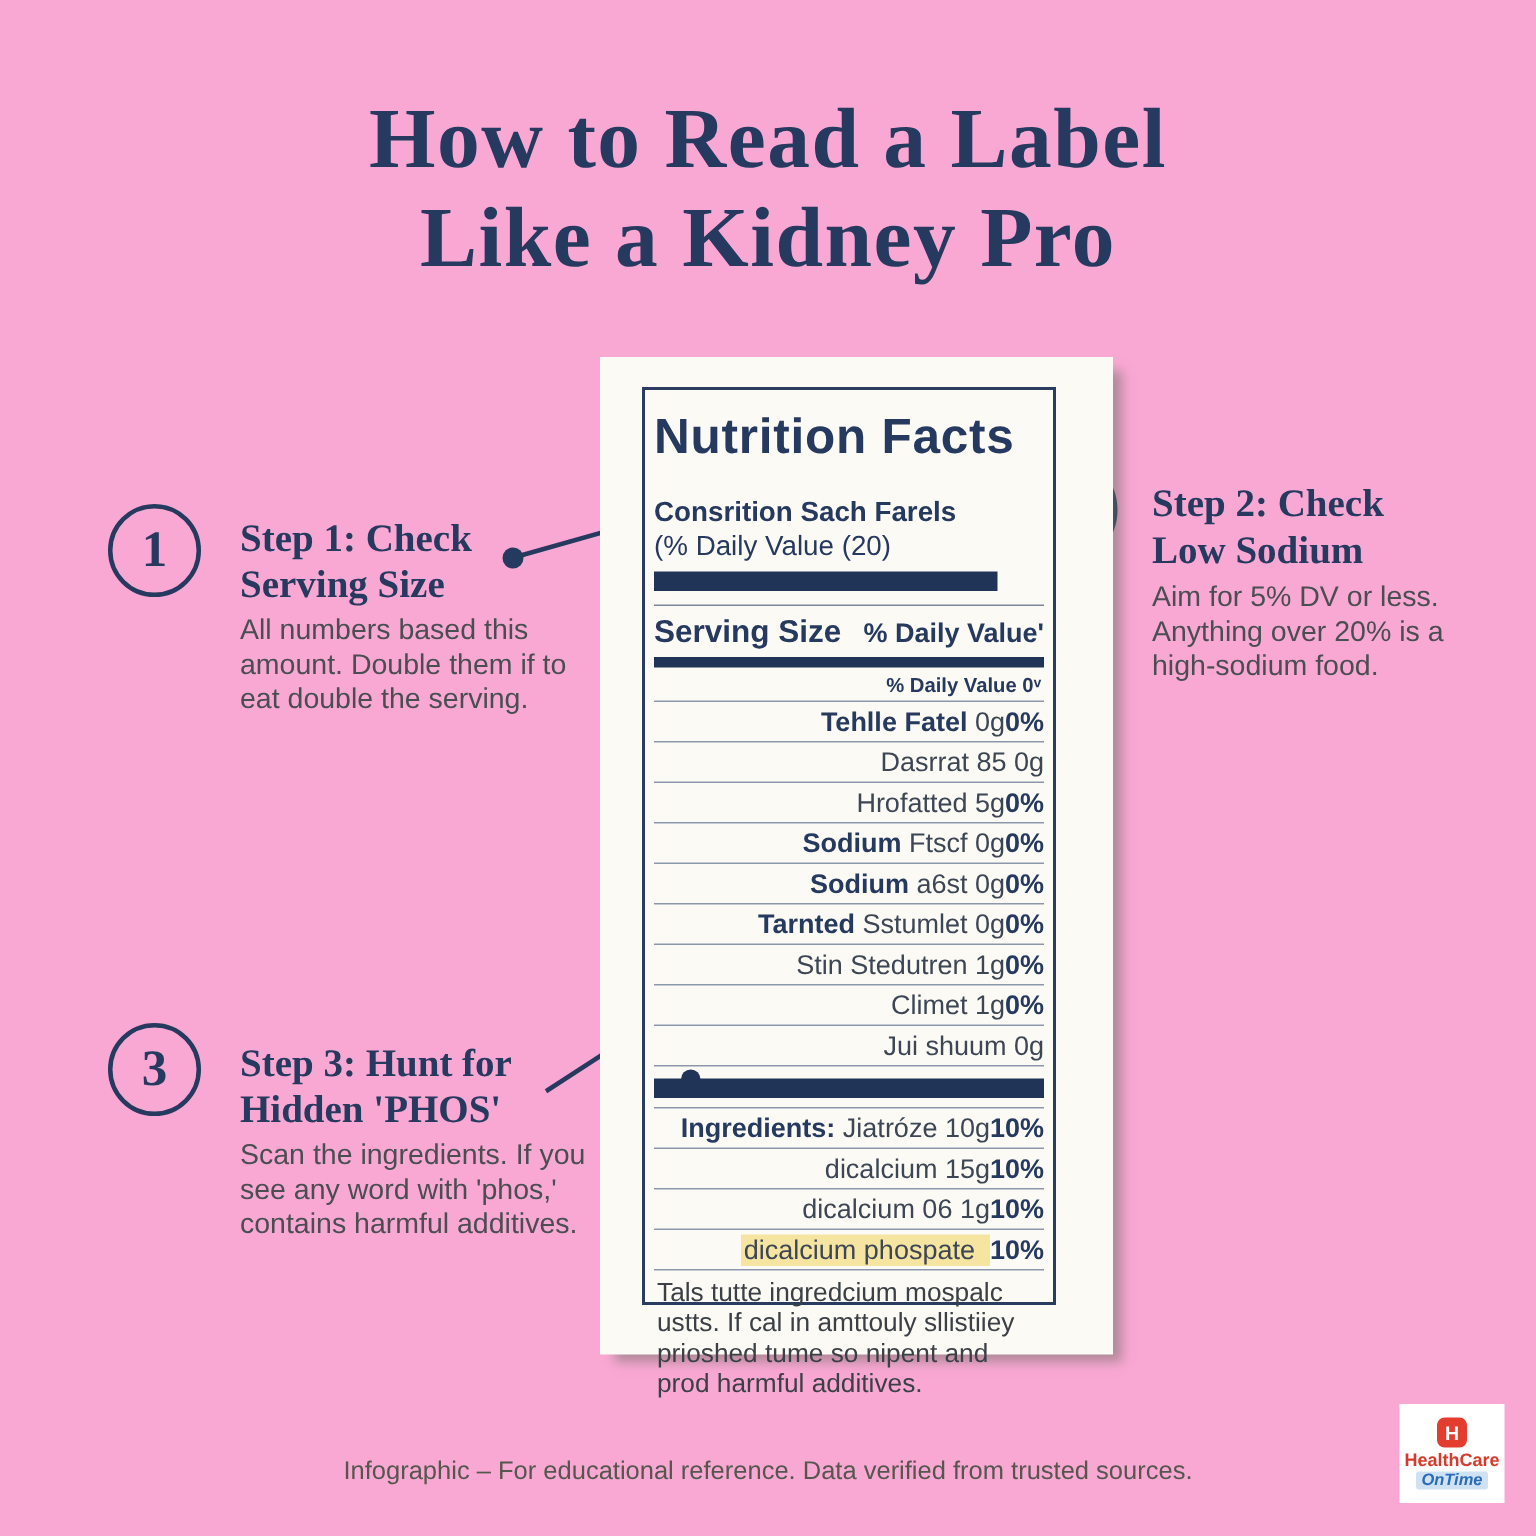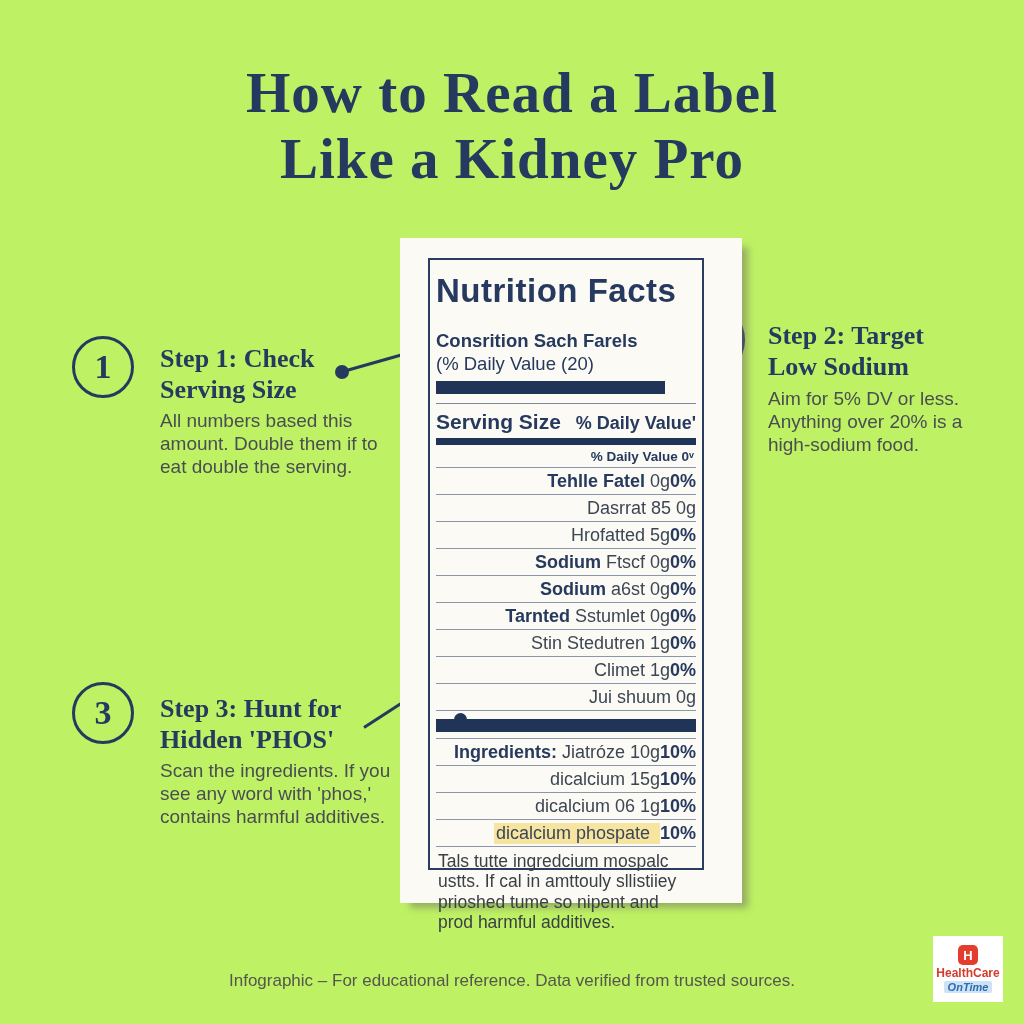--- a/index.html
+++ b/index.html
@@ -1,18 +1,18 @@
 <!DOCTYPE html>
 <html><head>
 <meta charset="utf-8">
 <style>
   html,body{margin:0;padding:0;}
   .canvas{
     position:relative;width:1024px;height:1024px;
-    background:#bef264;overflow:hidden;
+    background:#f9a8d4;overflow:hidden;
     font-family:"Liberation Sans",sans-serif;
   }
   
   .main-title{
     position:absolute;top:60px;left:0;width:100%;
     text-align:center;color:#26395e;
     font-family:"Liberation Serif",serif;font-weight:700;
     font-size:57px;line-height:1.16;letter-spacing:1px;
   }
   
@@ -121,21 +121,21 @@
     <span>3</span>
   </div>
 
   <div class="step-heading h1">
     <div>Step 1: Check</div>
     <div>Serving Size</div>
   </div>
   <div class="step-body b1">All numbers based this amount. Double them if to eat double the serving.</div>
 
   <div class="step-heading h2">
-    <div>Step 2: Target</div>
+    <div>Step 2: Check</div>
     <div>Low Sodium</div>
   </div>
   <div class="step-body b2">Aim for 5% DV or less. Anything over 20% is a high-sodium food.</div>
 
   <div class="step-heading h3">
     <div>Step 3: Hunt for</div>
     <div>Hidden 'PHOS'</div>
   </div>
   <div class="step-body b3">Scan the ingredients. If you see any word with 'phos,' contains harmful additives.</div>
 

